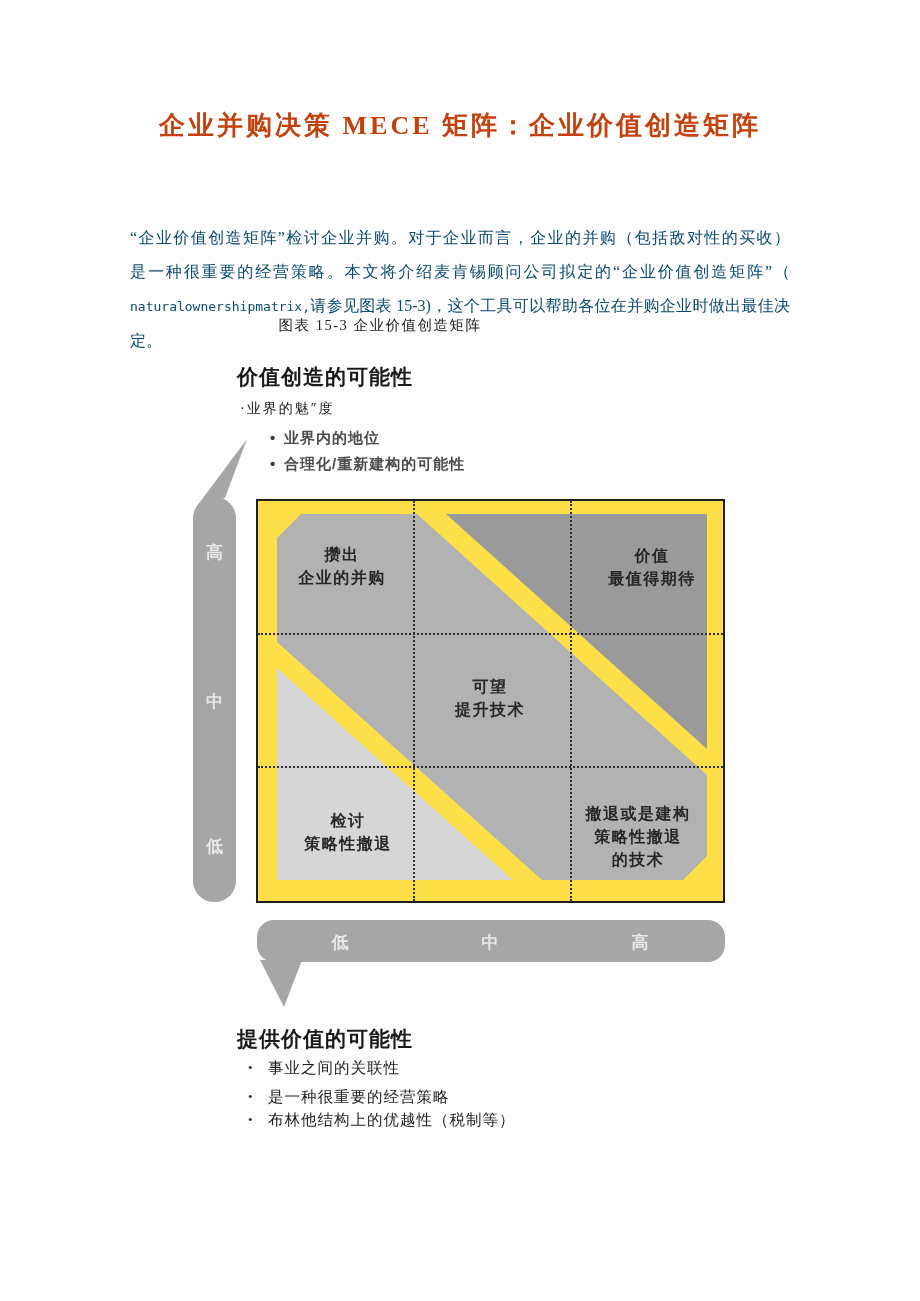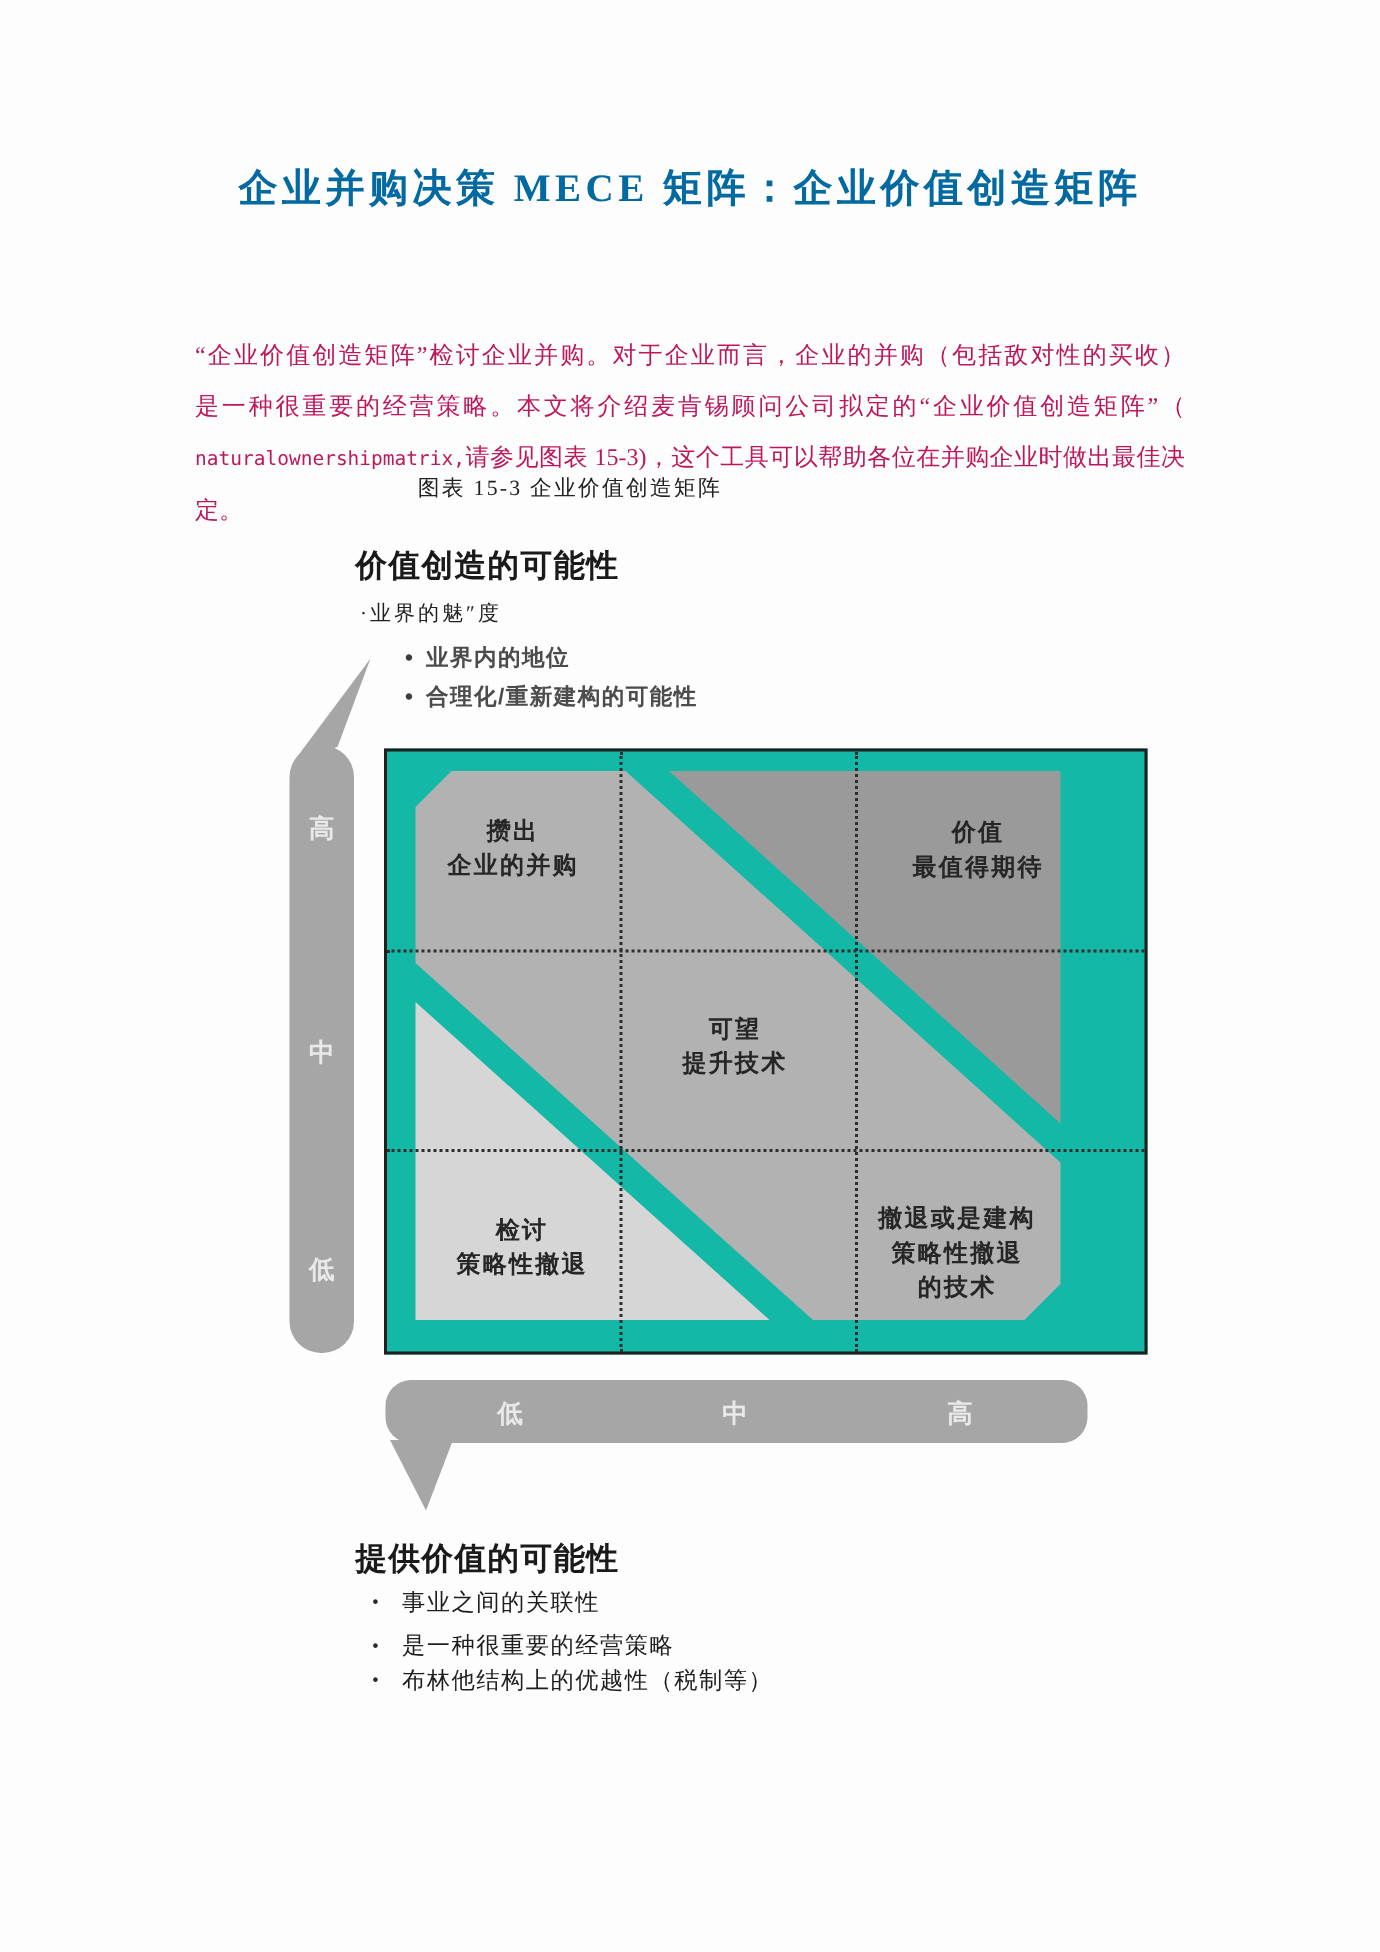--- a/index.html
+++ b/index.html
@@ -10,25 +10,25 @@
     font-family:"Liberation Serif", serif;
     color:#1d1d1d;
     overflow:hidden;
   }
 
   
   .doc-title{
     position:absolute;left:0;top:108px;width:920px;
     text-align:center;
     font-size:26px;font-weight:bold;letter-spacing:3px;
-    color:#0369a1;
+    color:#c2410c;
   }
   .paragraph{
     position:absolute;left:130px;top:221px;width:660px;
-    font-size:16px;line-height:34px;color:#be185d;
+    font-size:16px;line-height:34px;color:#0c4a6e;
   }
   .para-line{white-space:nowrap;text-align:justify;text-align-last:justify;}
   .para-line.last{text-align-last:left;white-space:normal;}
   .latin{font-family:"DejaVu Sans Mono", monospace;font-size:13px;letter-spacing:0;}
   .fig-caption{
     position:absolute;left:0;top:316px;width:760px;text-align:center;
     font-size:14.5px;letter-spacing:1.5px;color:#222;
   }
 
   
@@ -50,22 +50,22 @@
   .axis-bullet .marker{display:inline-block;width:14px;color:#3c3c3c;}
   .x-bullet{
     position:absolute;
     font-size:15.5px;color:#1e1e1e;letter-spacing:1px;white-space:nowrap;
     font-family:"Liberation Serif", serif;
   }
   .x-bullet .marker{display:inline-block;width:20px;color:#2a2a2a;font-size:13px;vertical-align:1px;}
 
   
   .matrix{
-    position:absolute;left:256px;top:499px;width:509px;height:404px;
-    border:2px solid #1f1f1f;box-sizing:border-box;background:#14b8a6;
+    position:absolute;left:256px;top:499px;width:469px;height:404px;
+    border:2px solid #1f1f1f;box-sizing:border-box;background:#fde047;
   }
   .matrix svg.bands{position:absolute;left:0;top:0;z-index:0;}
   .dotline-v{position:absolute;top:0;height:100%;width:0;border-left:2px dotted #2e2e2e;z-index:2;}
   .dotline-h{position:absolute;left:0;width:100%;height:0;border-top:2px dotted #2e2e2e;z-index:2;}
   .cell{
     position:absolute;transform:translate(-50%,-50%);z-index:3;
     font-family:"Liberation Sans", sans-serif;
     font-size:16px;font-weight:bold;letter-spacing:1.5px;color:#262626;
     text-align:center;line-height:23px;white-space:nowrap;
   }

